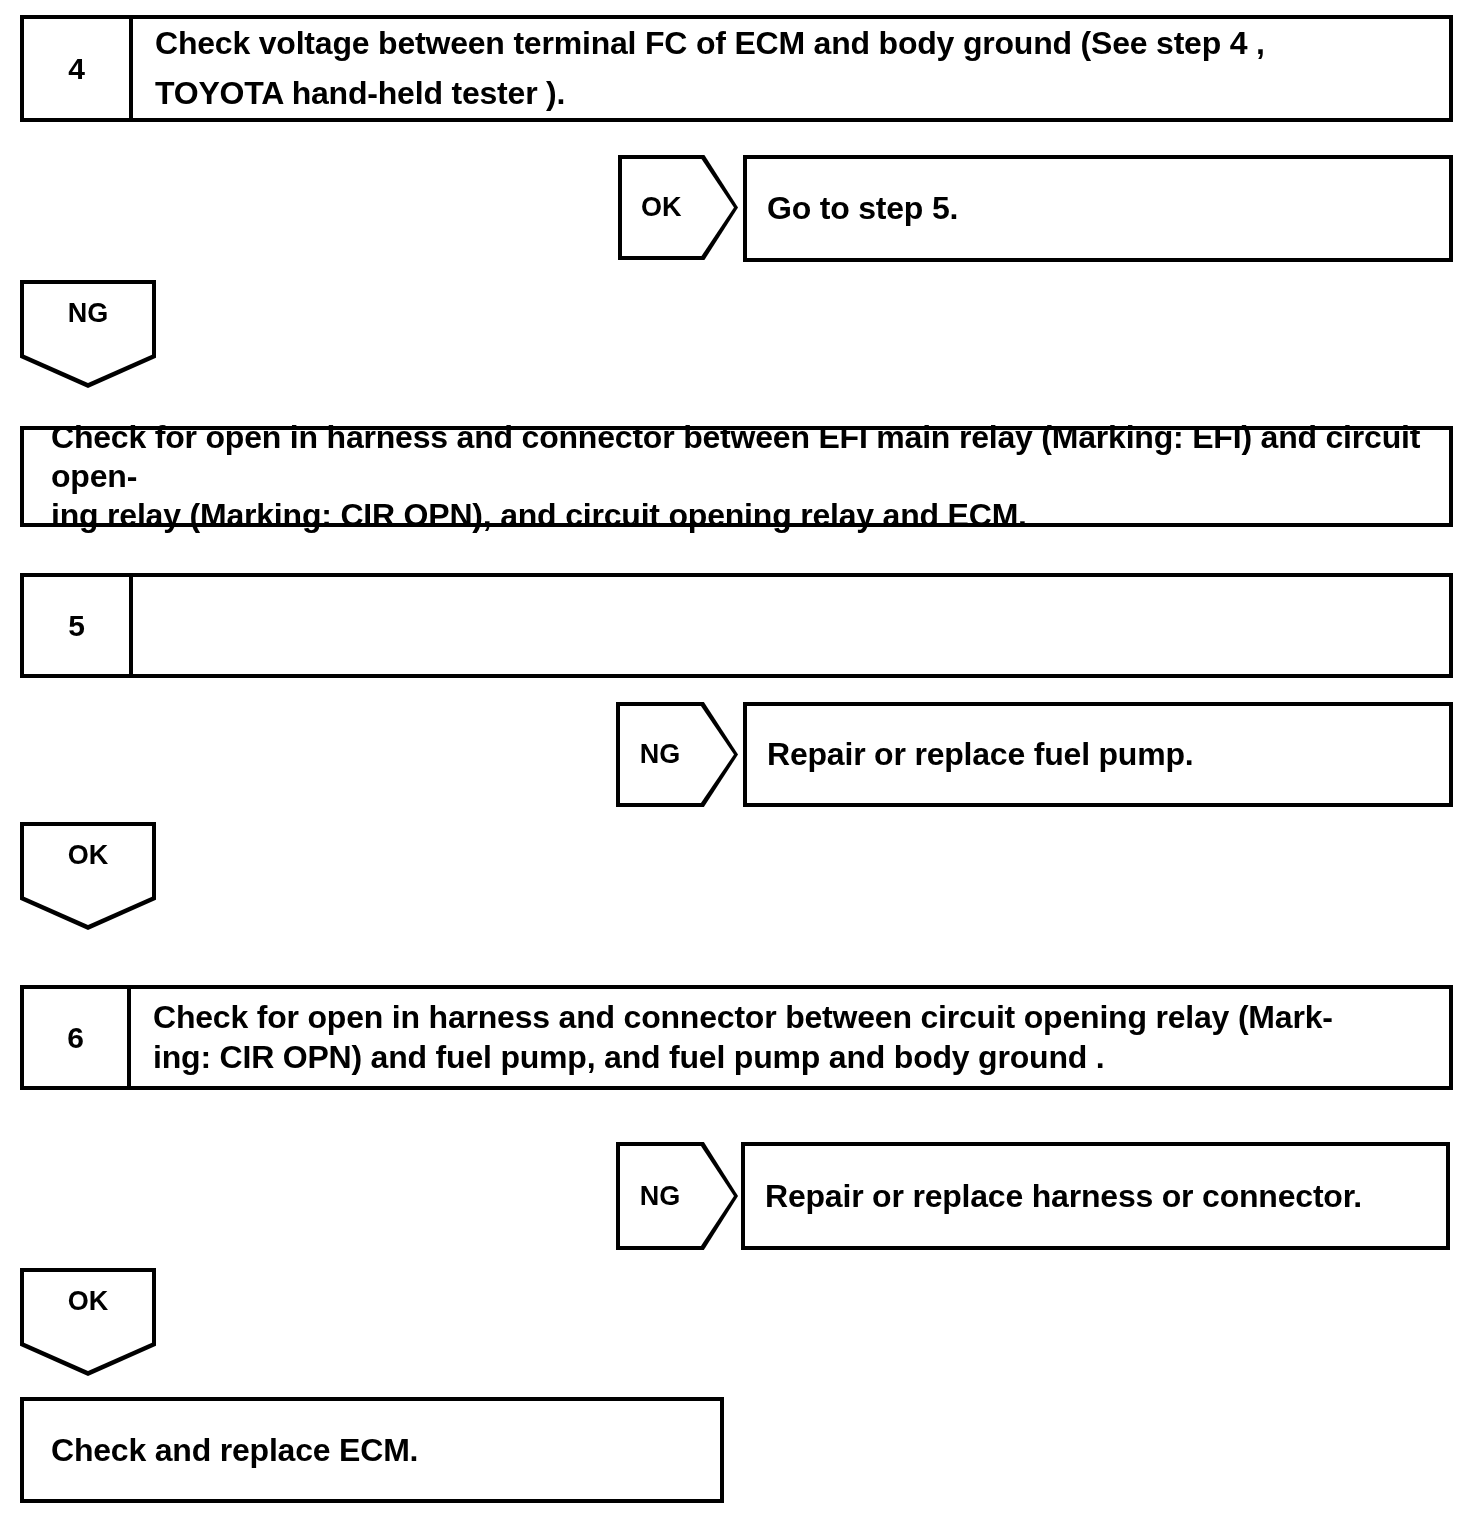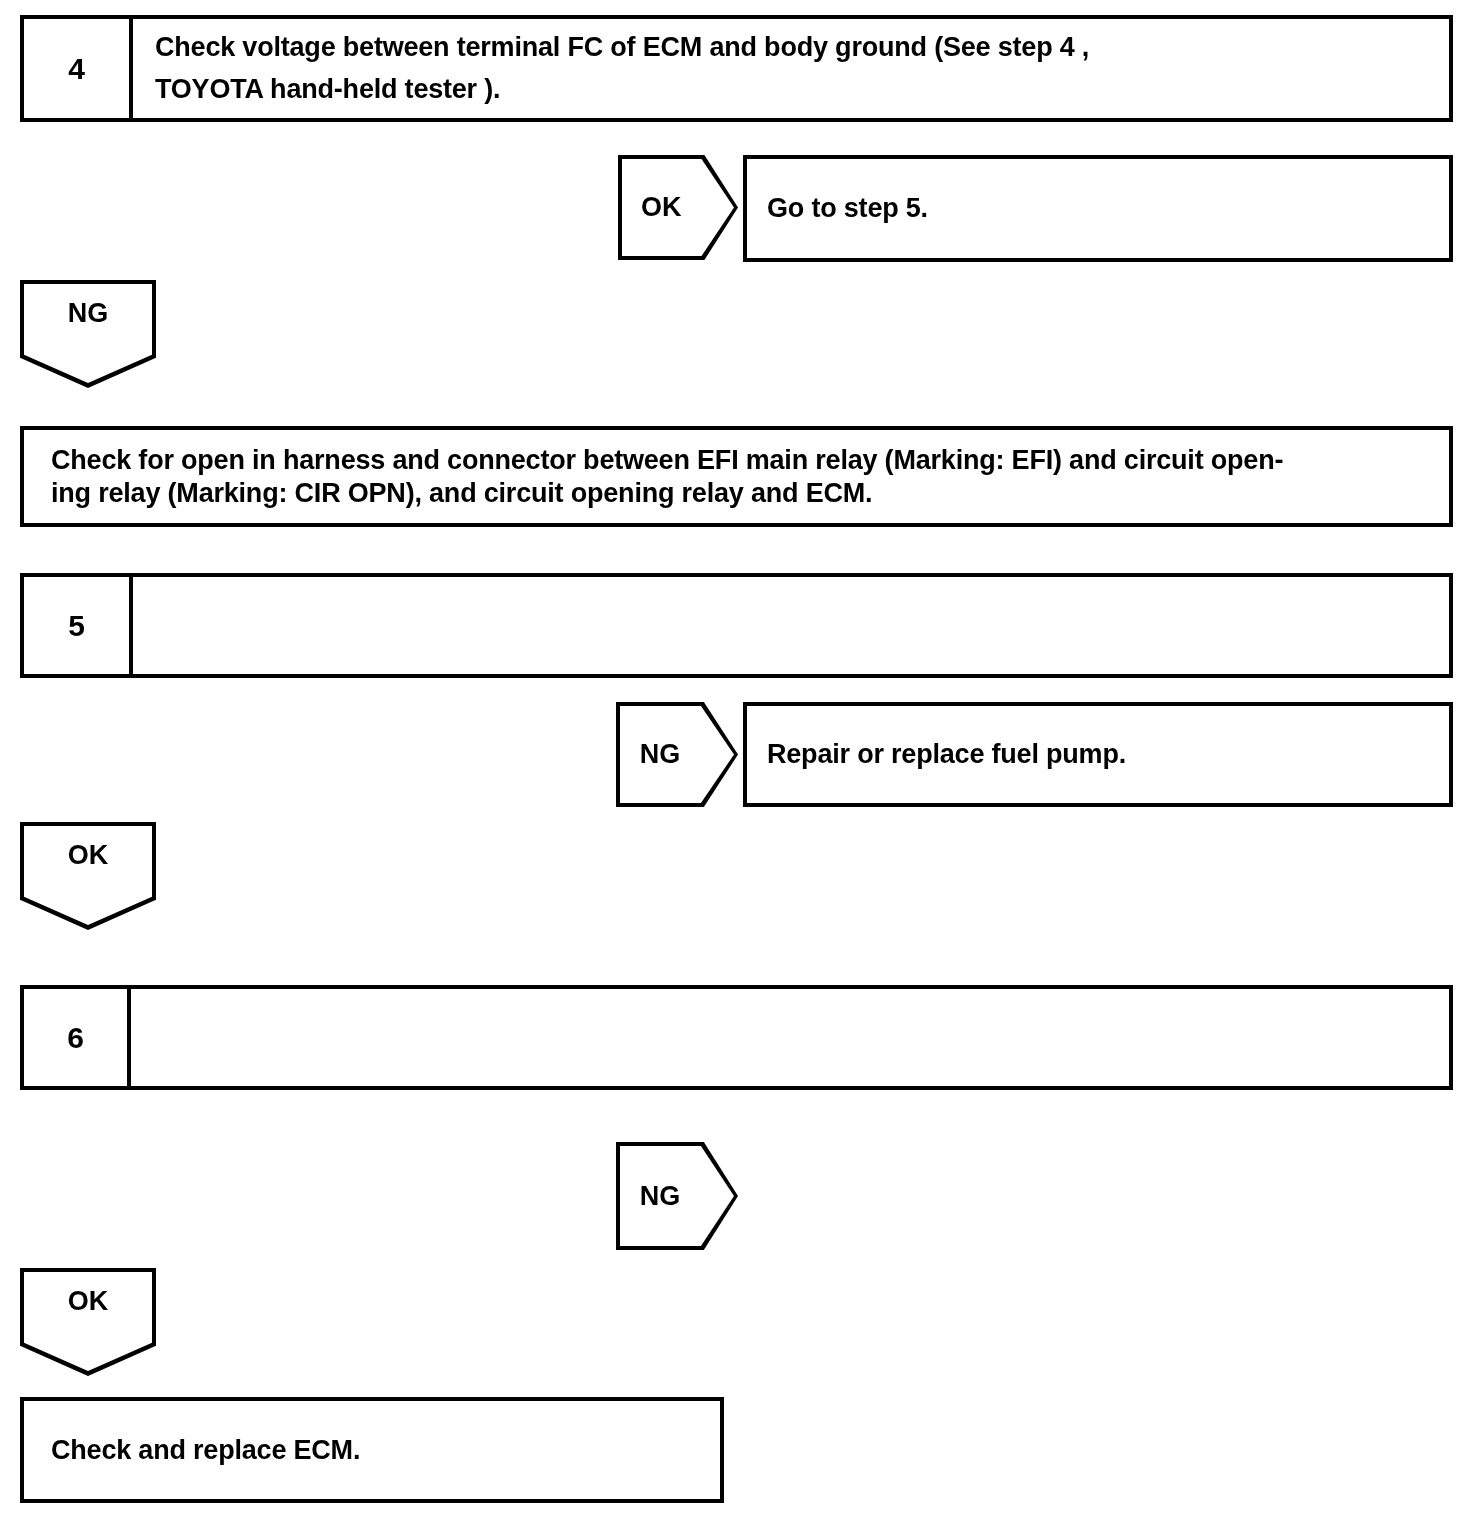--- a/index.html
+++ b/index.html
@@ -41,21 +41,21 @@
   .box .body {
     position: absolute;
     top: 0;
     right: 0;
     bottom: 0;
     display: flex;
     align-items: center;
     box-sizing: border-box;
   }
   .box .txt {
-    font-size: 27px;
+    font-size: 32px;
     font-weight: bold;
     color: #000000;
     letter-spacing: -0.2px;
     white-space: pre-line;
   }
 
   
   .lead-wide .txt { line-height: 1.55; }
   
   .lead-tight .txt { line-height: 1.22; }
@@ -175,25 +175,34 @@
     </div>
   </div>
 
   <div class="penta" style="left:20px; top:822px; width:136px; height:108px;">
     <div class="inner"></div>
     <div class="lbl">OK</div>
   </div>
 
   <div class="box lead-tight" style="left:20px; top:985px; width:1433px; height:105px;">
     <div class="numcell" style="width:107px;">6</div>
+    <div class="body" style="left:107px; padding-left:22px; padding-right:14px;">
+      <span class="txt">Check for open in harness and connector between circuit opening relay (Mark-
+ing: CIR OPN) and fuel pump, and fuel pump and body ground .</span>
+    </div>
   </div>
 
   <div class="chev" style="left:616px; top:1142px; width:122px; height:108px;">
     <div class="inner"></div>
     <div class="lbl">NG</div>
+  </div>
+  <div class="box lead-single" style="left:741px; top:1142px; width:709px; height:108px;">
+    <div class="body" style="left:0; padding-left:20px; padding-right:14px;">
+      <span class="txt">Repair or replace harness or connector.</span>
+    </div>
   </div>
 
   <div class="penta" style="left:20px; top:1268px; width:136px; height:108px;">
     <div class="inner"></div>
     <div class="lbl">OK</div>
   </div>
 
   <div class="box lead-single" style="left:20px; top:1397px; width:704px; height:106px;">
     <div class="body" style="left:0; padding-left:27px; padding-right:14px;">
       <span class="txt">Check and replace ECM.</span>

